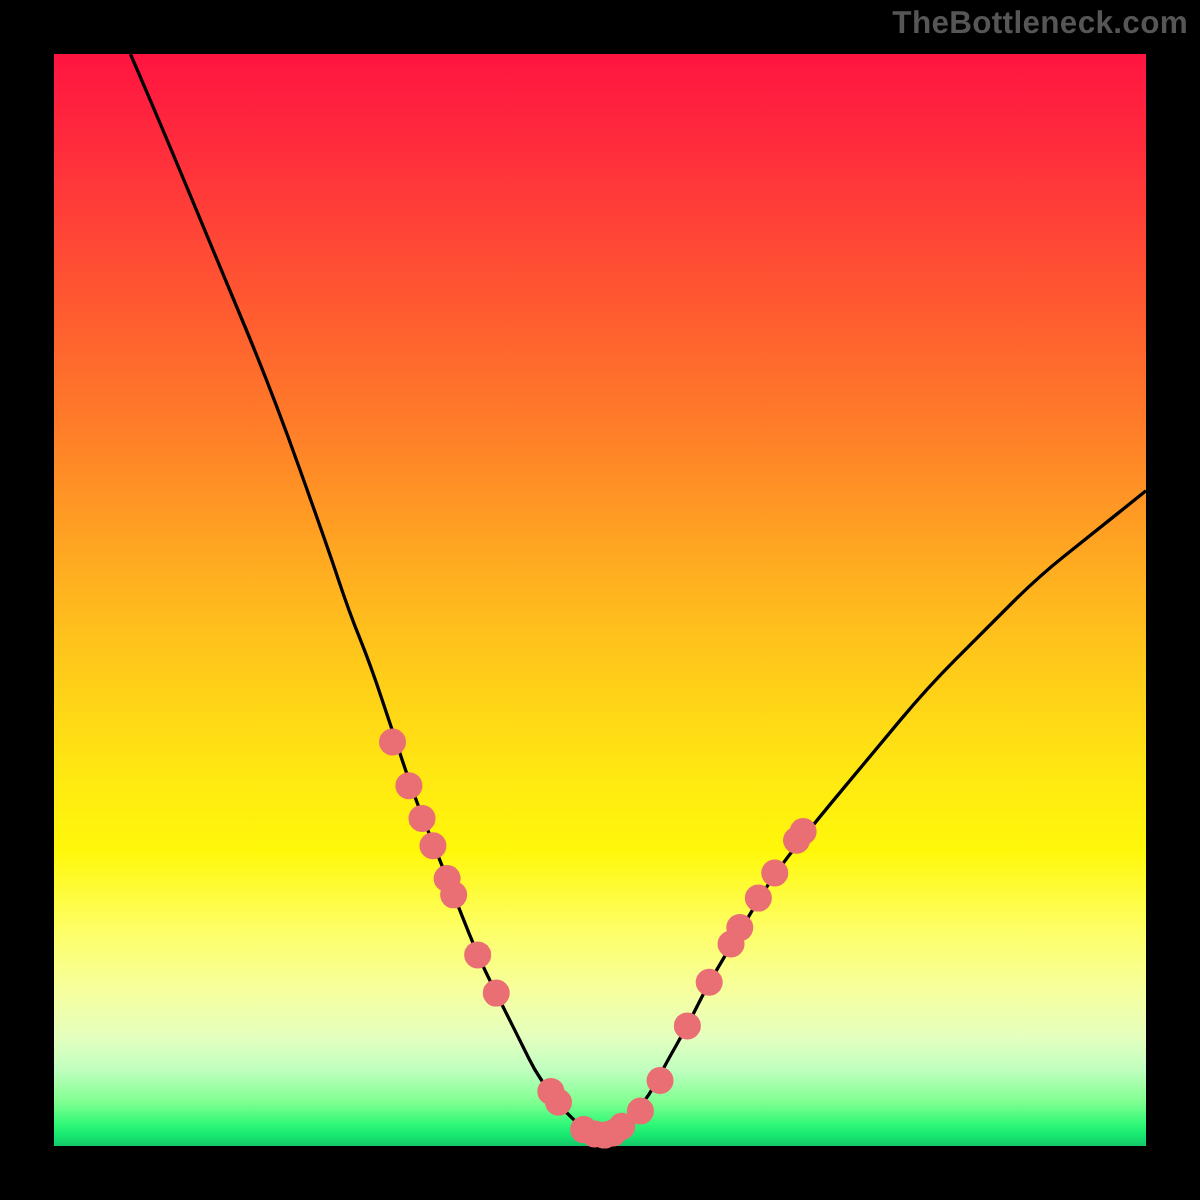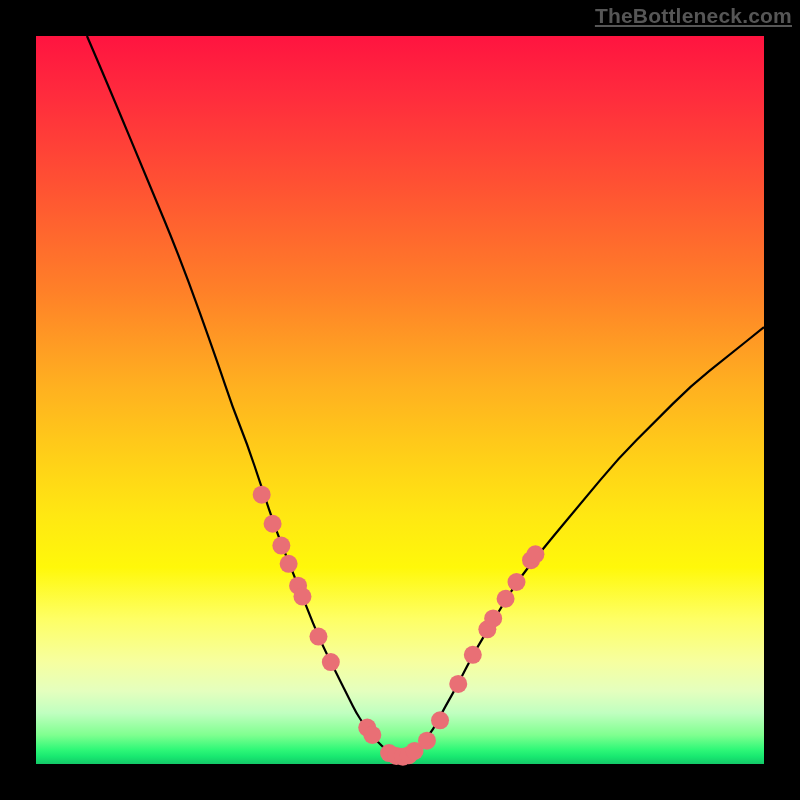--- a/index.html
+++ b/index.html
@@ -37,21 +37,20 @@
   }
   .watermark {
     position: absolute;
     top: 4px;
     right: 8px;
     font-family: Arial, Helvetica, sans-serif;
     font-size: 21px;
     font-weight: bold;
     color: #565656;
     letter-spacing: 0.2px;
-    text-decoration: underline;
   }
   svg.curve {
     position: absolute;
     left: 0; top: 0;
     width: 728px;
     height: 728px;
     overflow: visible;
   }
   .curve-path {
     fill: none;

